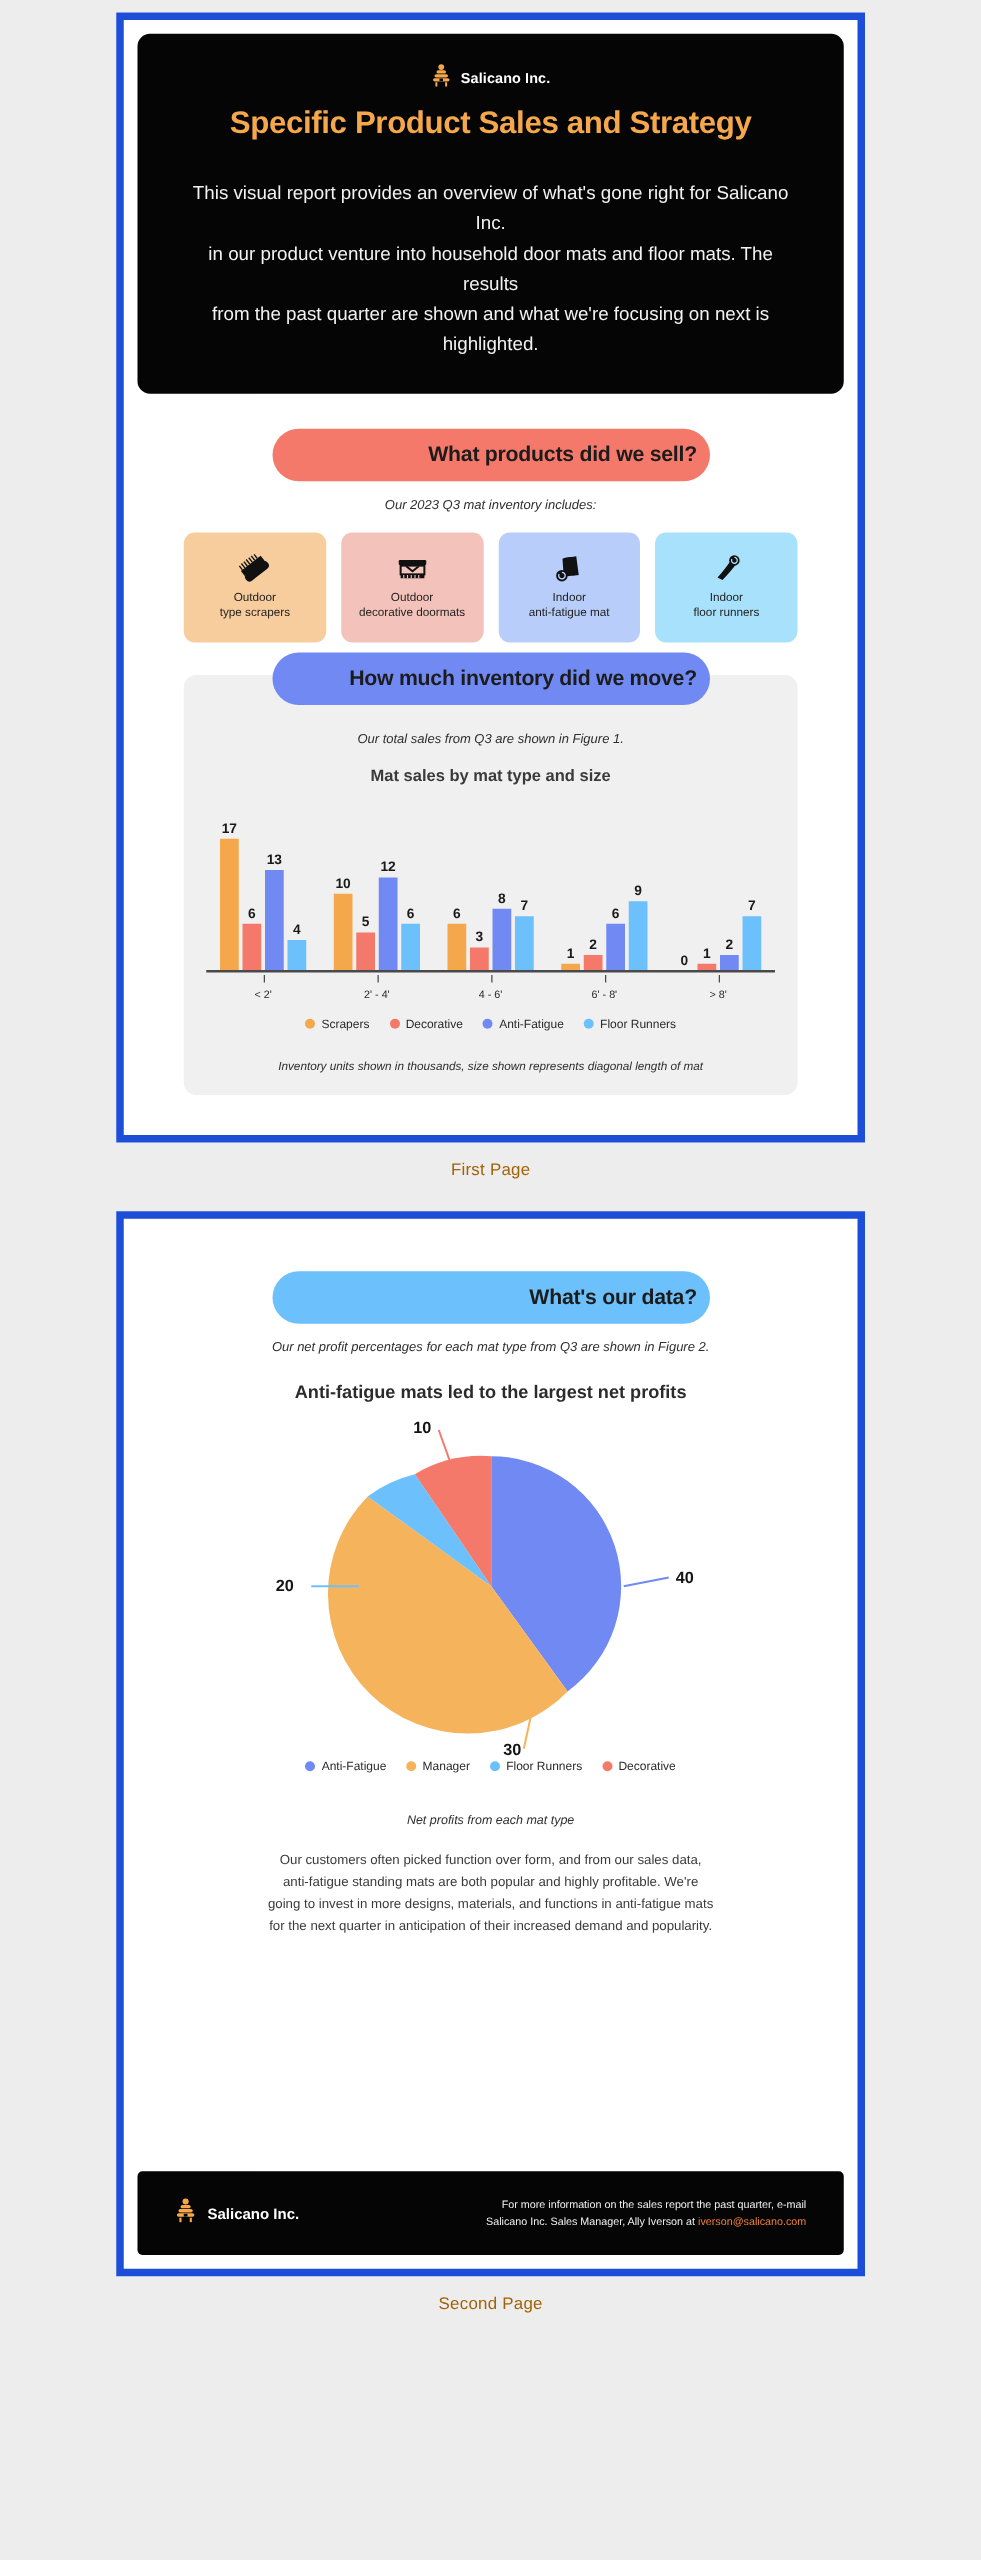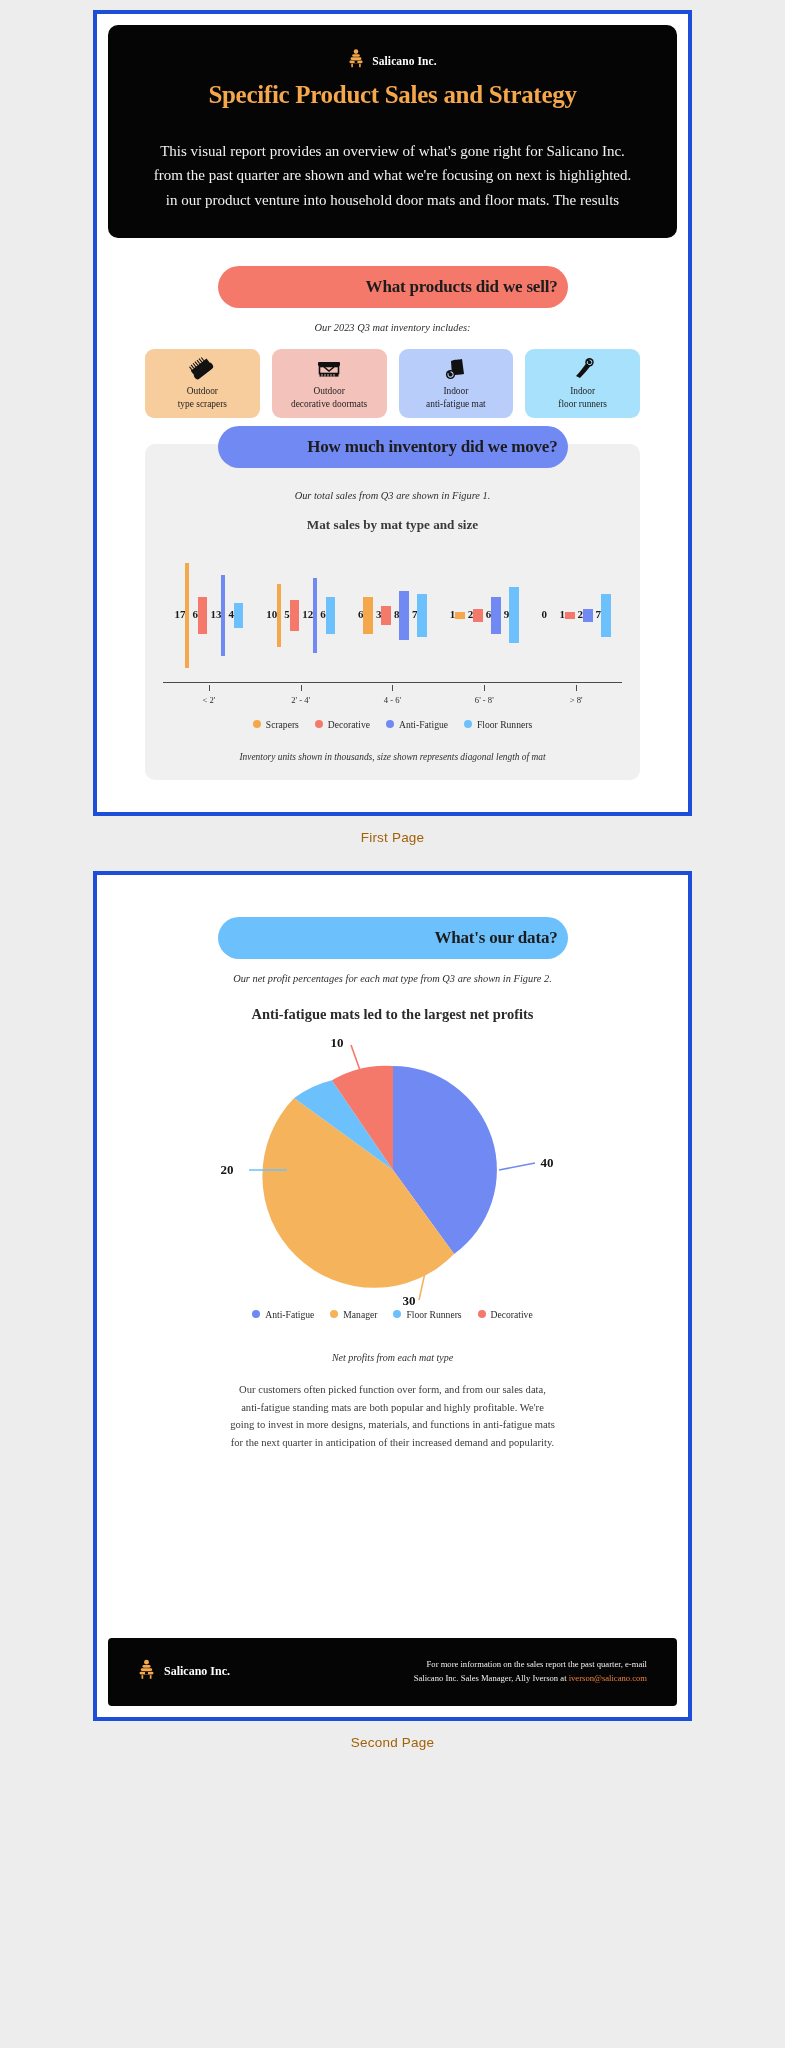--- a/index.html
+++ b/index.html
@@ -9,25 +9,24 @@
     font-family: "Liberation Sans", sans-serif;
     color: #2c2c2c;
     -webkit-font-smoothing: antialiased;
   }
   .viewport { width: 785px; padding: 0; }
 
   .page-wrap { padding: 10px 93px 0 93px; }
 
   .page {
     background: #ffffff;
-    border: 4px solid #1d4ed8;
+    border: 6px solid #1d4ed8;
     width: 599px;
     margin: 0 auto;
     position: relative;
-    font-family: Liberation Serif, serif;
   }
   .page-label {
     text-align: center;
     font-size: 13.5px;
     color: #a16207;
     padding: 14px 0 16px 0;
     letter-spacing: .2px;
   }
 
   
@@ -95,21 +94,21 @@
   
   .cards {
     display: flex;
     gap: 12px;
     padding: 0 48px;
     margin-top: 16px;
   }
   .card {
     flex: 1;
     border-radius: 9px;
-    height: 69px;
+    height: 88px;
     display: flex;
     flex-direction: column;
     align-items: center;
     justify-content: center;
     padding: 6px 4px 8px 4px;
   }
   .card-icon {
     height: 28px;
     display: flex;
     align-items: center;
@@ -166,21 +165,21 @@
     flex: 1;
     display: flex;
     align-items: flex-end;
     justify-content: center;
     gap: 3px;
     position: relative;
   }
   .bar-col {
     width: 15px;
     display: flex;
-    flex-direction: row;
+    flex-direction: column;
     align-items: center;
     justify-content: flex-end;
     height: 100%;
   }
   .bar-val {
     font-size: 11px;
     font-weight: 700;
     color: #1a1a1a;
     margin-bottom: 2px;
     line-height: 1;
@@ -324,22 +323,22 @@
               <rect x="6.6" y="11.9" width="2.8" height="2.1" fill="#050505"></rect>
               <rect x="3.3" y="14.8" width="1.6" height="3.4" fill="#f5a84b"></rect>
               <rect x="11.1" y="14.8" width="1.6" height="3.4" fill="#f5a84b"></rect>
             </svg>
           </span>
           <span class="brand-name">Salicano Inc.</span>
         </div>
         <div class="hero-title">Specific Product Sales and Strategy</div>
         <div class="hero-sub">
           <div>This visual report provides an overview of what's gone right for Salicano Inc.</div>
+          <div>in our product venture into household door mats and floor mats. The results</div>
           <div>from the past quarter are shown and what we're focusing on next is highlighted.</div>
-          <div>in our product venture into household door mats and floor mats. The results</div>
         </div>
       </div>
 
       <div style="margin-top:28px;">
         <div class="pill pill-red">What products did we sell?</div>
       </div>
       <div class="caption-italic">Our 2023 Q3 mat inventory includes:</div>
 
       <div class="cards">
         <div class="card" style="background:#f7cd9e">

